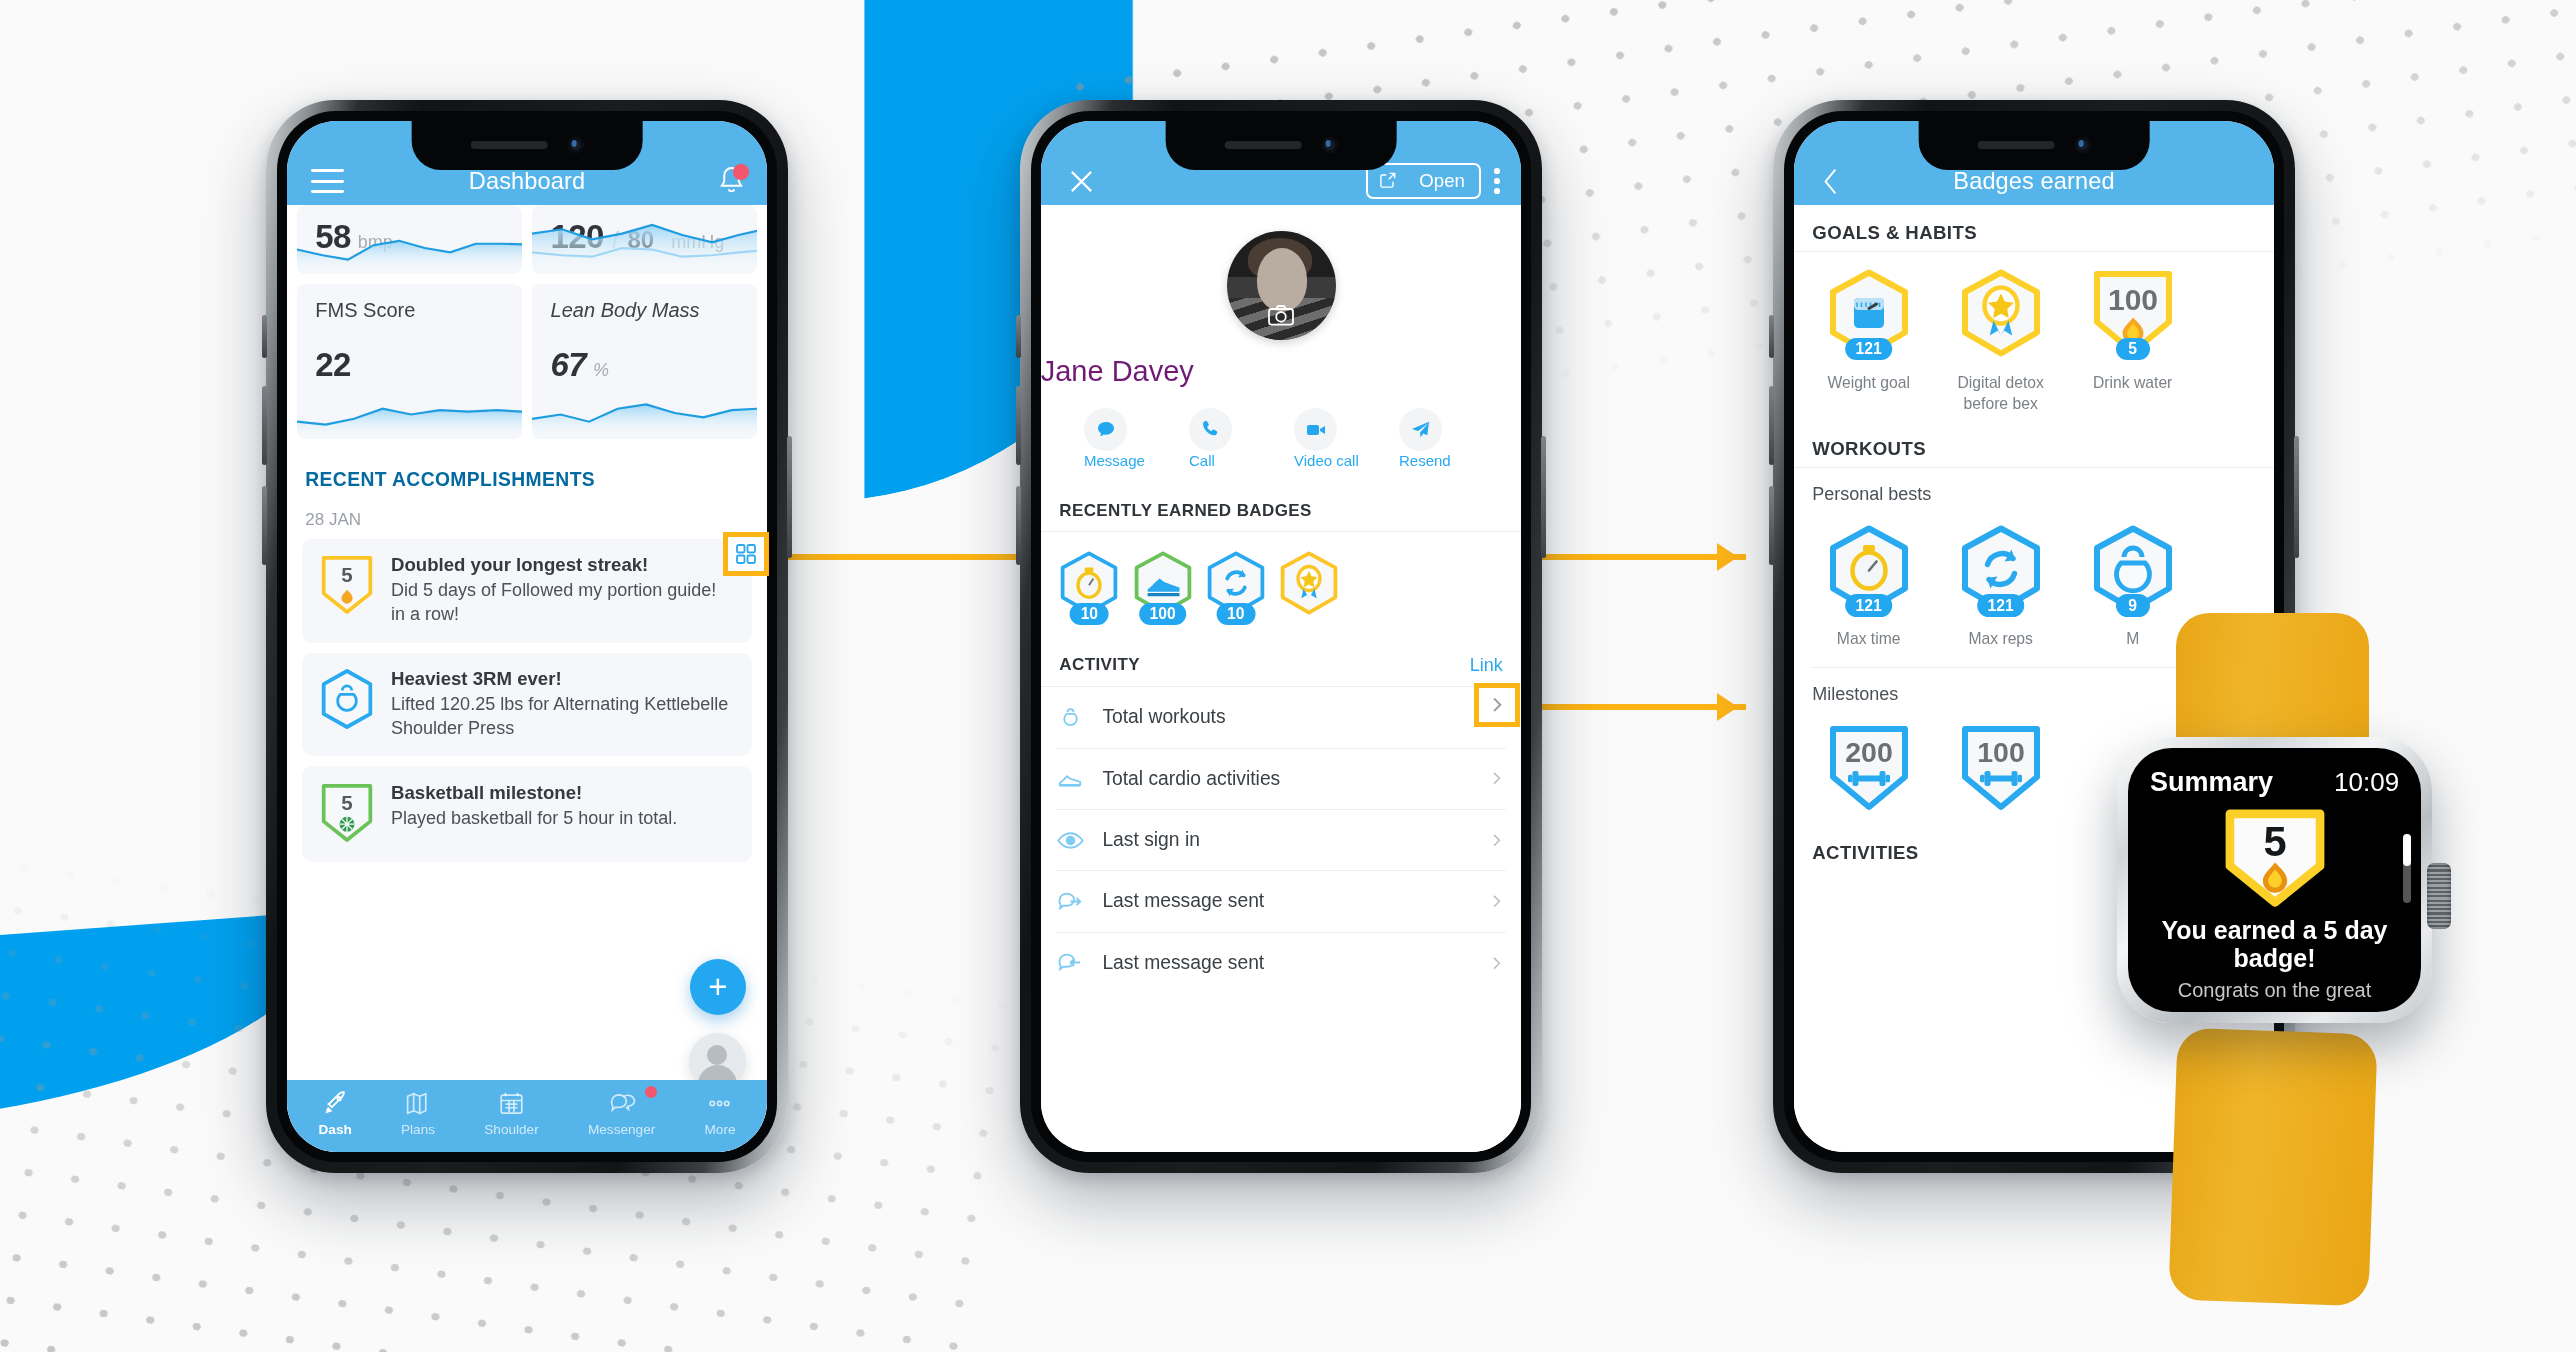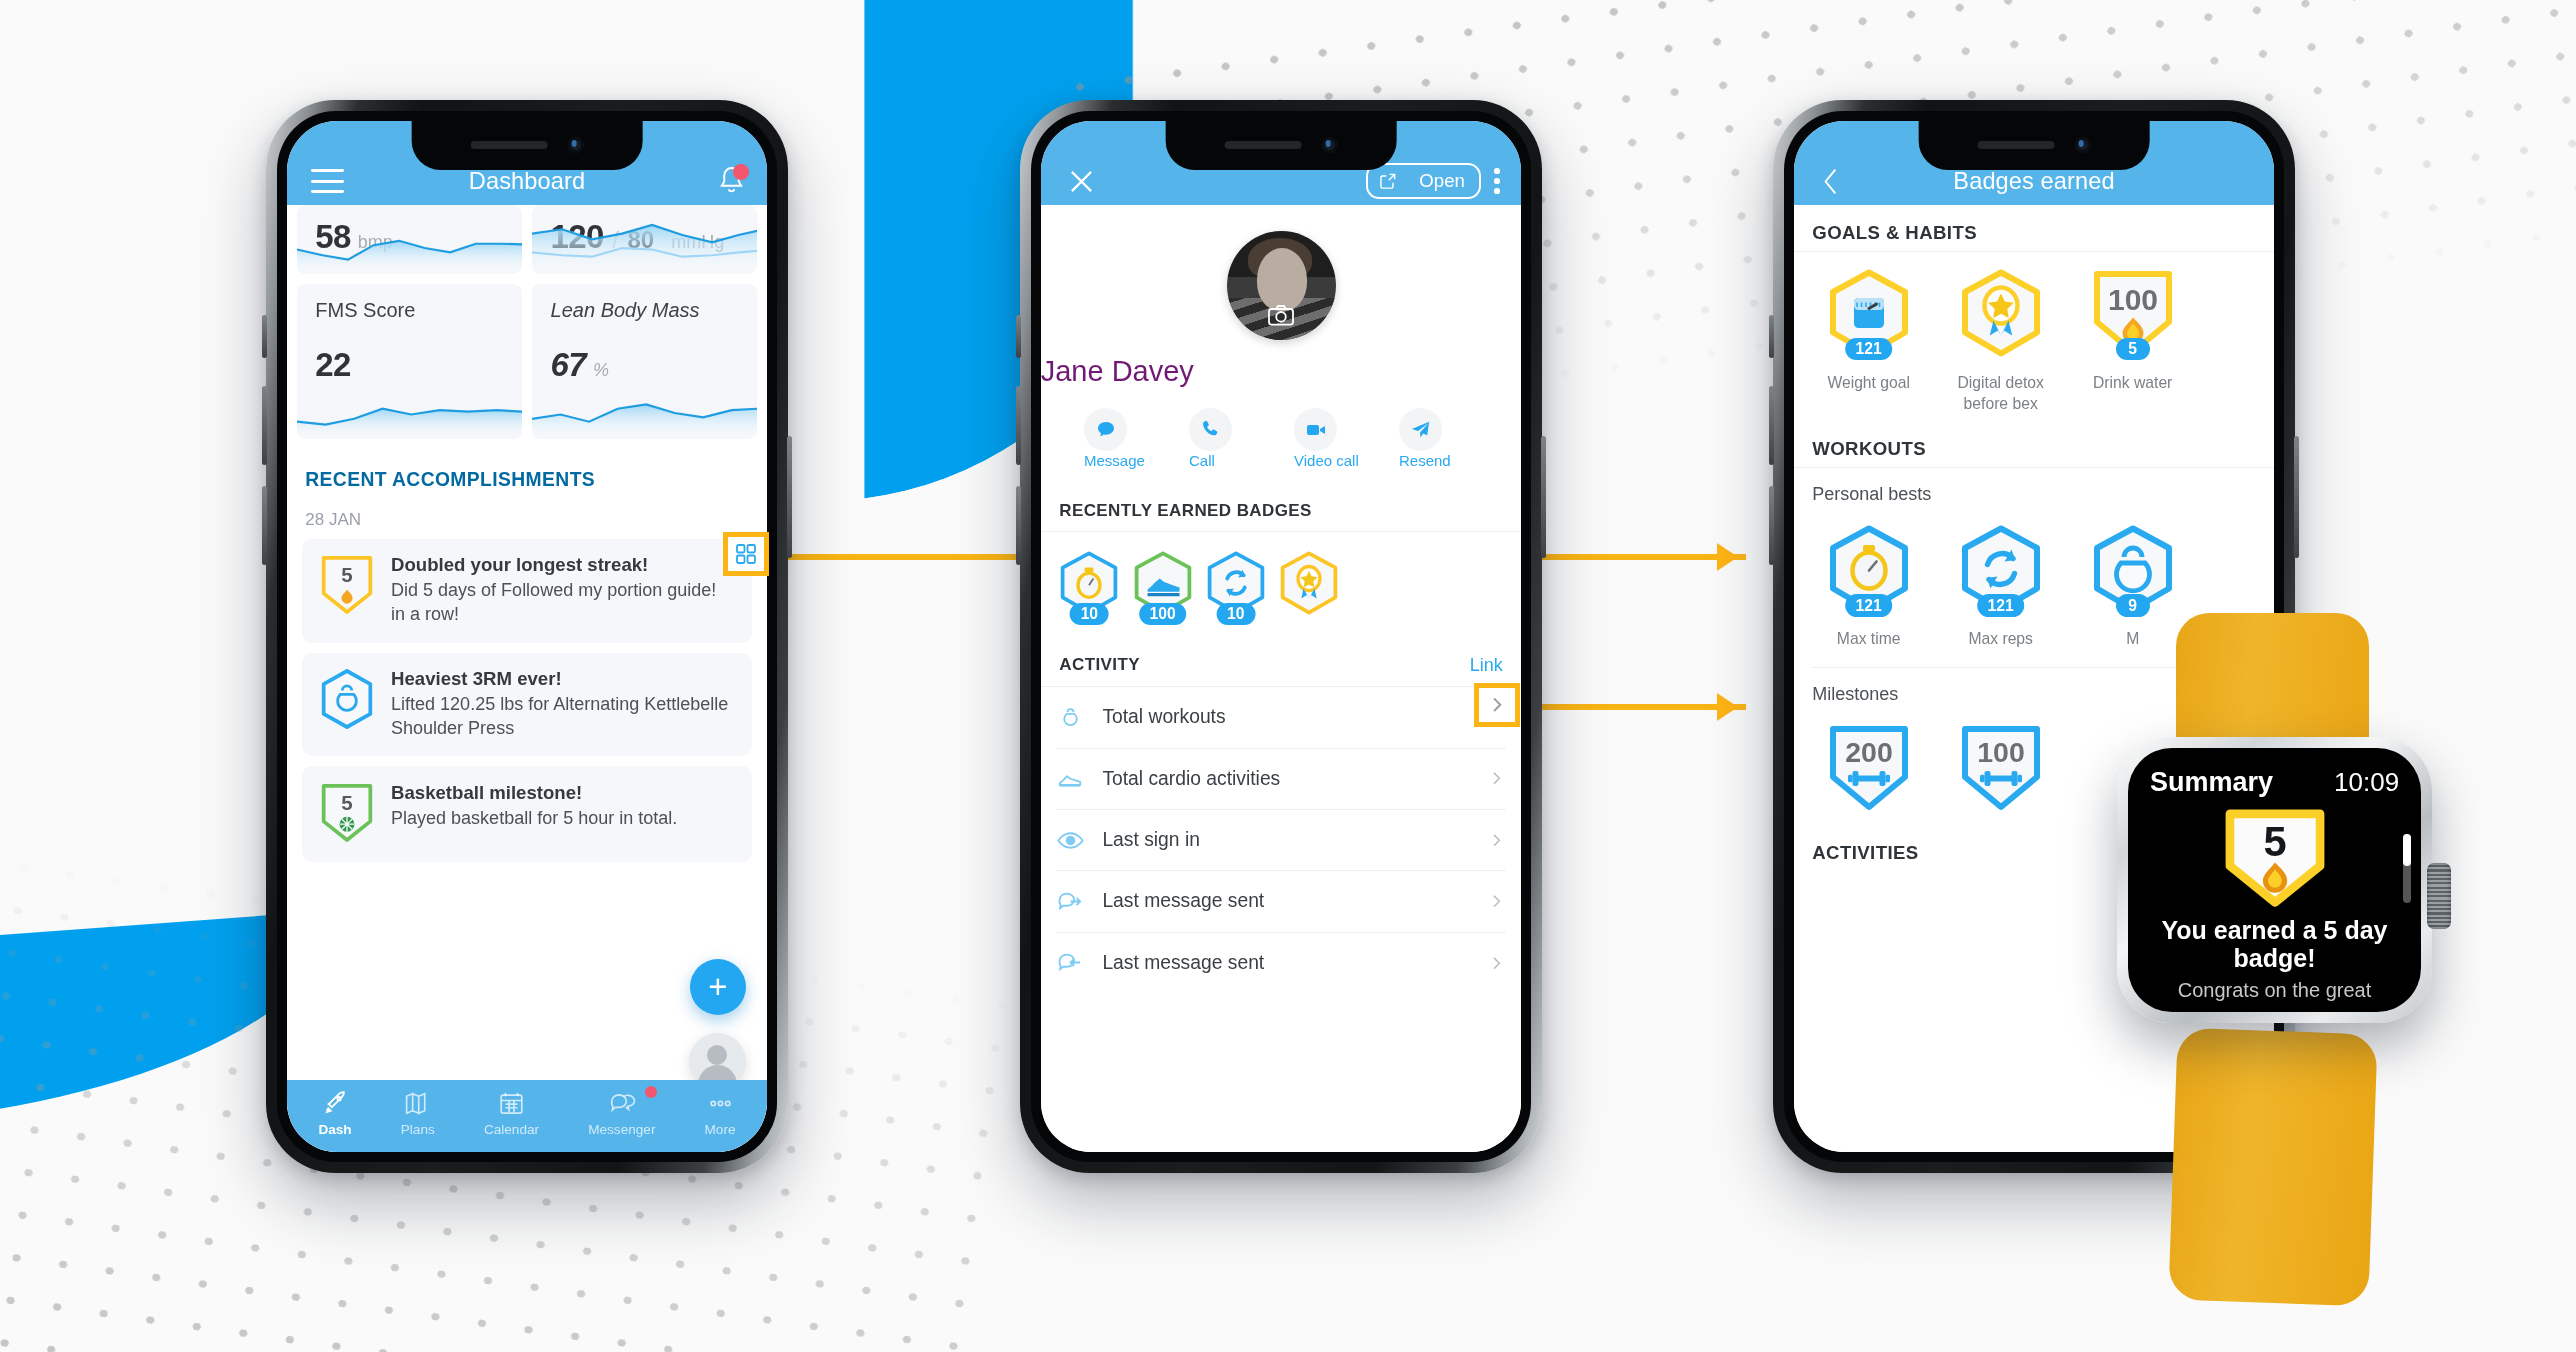--- a/index.html
+++ b/index.html
@@ -175,22 +175,22 @@
     padding:0 7.2px 7.2px 7.2px;
   }
   .tab { display:flex; flex-direction:column; align-items:center; gap:4.3px; position:relative; }
   .tab-label { font-size:13.6px; color:rgba(255,255,255,.72); }
   .tab.active .tab-label { color:#fff; font-weight:700; }
   .tab .dot { position:absolute; right:-1.4px; top:-2.9px; width:12px; height:12px; border-radius:50%; background:#f4566e; }
 
   
   .p2-header { background:#55b4ea; height:84px; padding-top:37px; display:flex; align-items:center; position:relative; z-index:20; }
   .open-btn {
-    display:flex; align-items:center; gap:21px;
-    border:2.1px solid #fff; border-radius:13px;
+    display:flex; gap:21px;
+    border:2.1px solid #fff; border-radius:7px;
     padding:5px 14.3px 5px 10px; color:#fff; font-size:18.6px;
   }
   .kebab { display:flex; flex-direction:column; gap:4.3px; }
   .kebab i { width:5.7px; height:5.7px; border-radius:50%; background:#fff; display:block; }
 
   .p2-body { position:absolute; inset:0; top:84px; background:#fff; }
   .profile-pic {
     width:109px; height:109px; border-radius:50%; margin:26px auto 0 auto;
     position:relative; overflow:hidden;
     box-shadow:0 2.9px 10px rgba(0,0,0,.18);
@@ -478,21 +478,21 @@
               </svg>
               <span class="tab-label">Plans</span>
             </div>
             <div class="tab">
               <svg width="29" height="29" viewBox="0 0 24 24" fill="none" stroke="rgba(255,255,255,.72)" stroke-width="1.4">
                 <rect x="3.5" y="5" width="17" height="15" rx="1.5"></rect>
                   <path d="M3.5 9.5h17"></path>
                 <path d="M7 3v3M17 3v3"></path>
                 <path d="M7 12.5h10M7 15.5h10M10 9.5v10M14 9.5v10"></path>
               </svg>
-              <span class="tab-label">Calendar</span>
+              <span class="tab-label">Shoulder</span>
             </div>
             <div class="tab">
               <svg width="29" height="29" viewBox="0 0 24 24" fill="none" stroke="rgba(255,255,255,.72)" stroke-width="1.4">
                 <path d="M4 10a6 5.2 0 1 1 6 5.2H7l-2.6 2.2.5-2.8A5.1 5.1 0 0 1 4 10z"></path>
                 <path d="M13.5 6.5a5.4 4.6 0 1 1 3.9 7.9l.4 2.4-2.2-1.9"></path>
               </svg>
               <span class="dot"></span>
               <span class="tab-label">Messenger</span>
             </div>
             <div class="tab">

